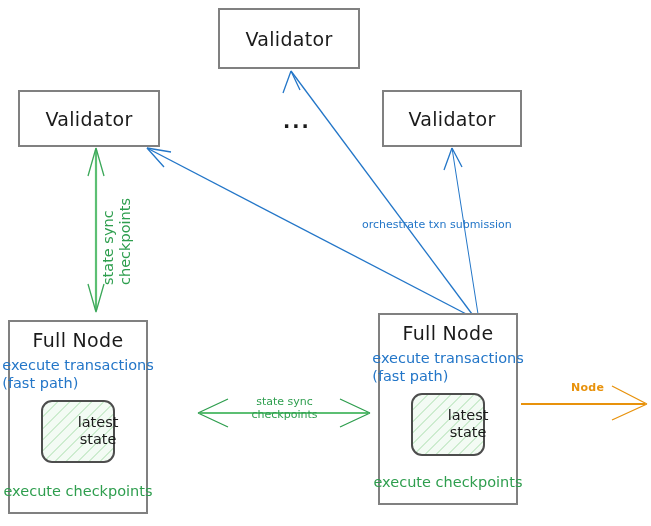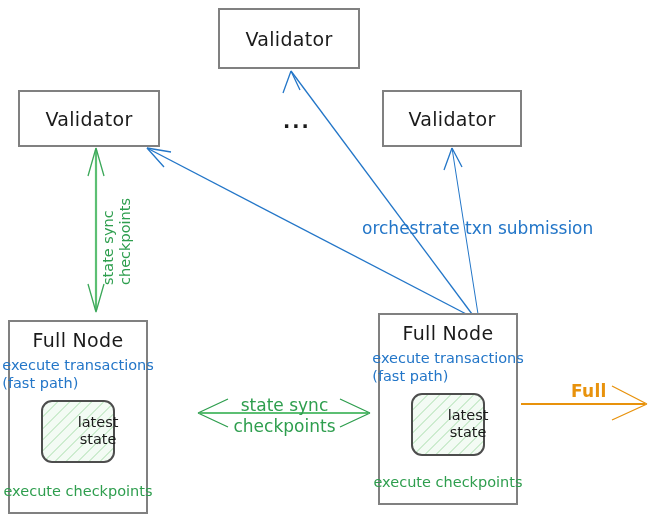--- a/index.html
+++ b/index.html
@@ -91,21 +91,21 @@
   .ellipsis-label {
     position: absolute;
     font-size: 19px;
     color: #1a1a1a;
     font-weight: bold;
     letter-spacing: 2px;
     line-height: 1;
   }
   .edge-label {
     position: absolute;
-    font-size: 17px;
+    font-size: 11px;
     line-height: 1.22;
     white-space: nowrap;
   }
   .blue-text { color: #2376c8; }
   .green-text { color: #2e9e4e; }
   .orange-text { color: #e8920c; font-weight: bold; letter-spacing: 0.3px; }
   .vert-label {
     position: absolute;
     font-size: 14.5px;
     color: #2e9e4e;
@@ -207,15 +207,15 @@
   </div>
   <div class="vert-label" style="left:116px; top:285px;">
     <div>checkpoints</div>
   </div>
 
   <div class="edge-label green-text" style="left:232px; top:395px; text-align:center; width:105px;">
     <div>state sync</div>
     <div>checkpoints</div>
   </div>
 
-  <div class="edge-label orange-text" style="left:571px; top:381px;">Full</div>
+  <div class="edge-label orange-text" style="left:571px; top:381px;">Node</div>
 
 </div>
 
 </body></html>

